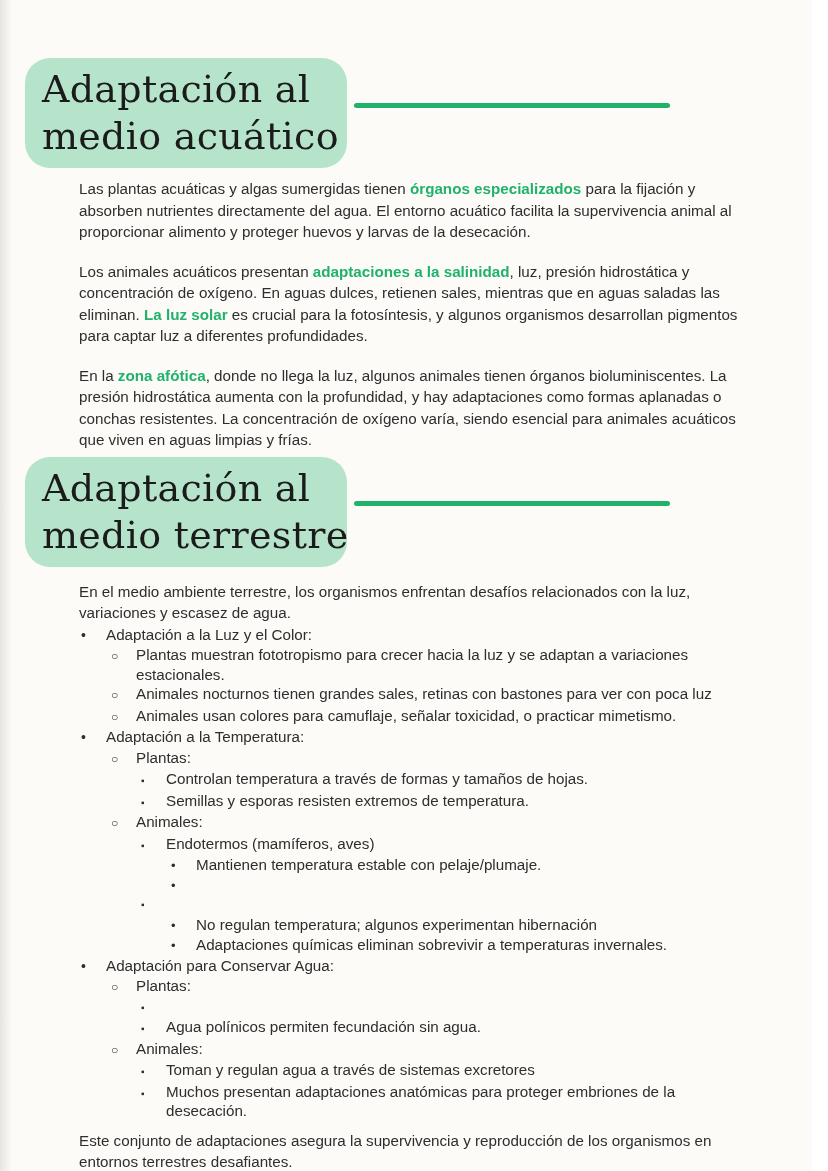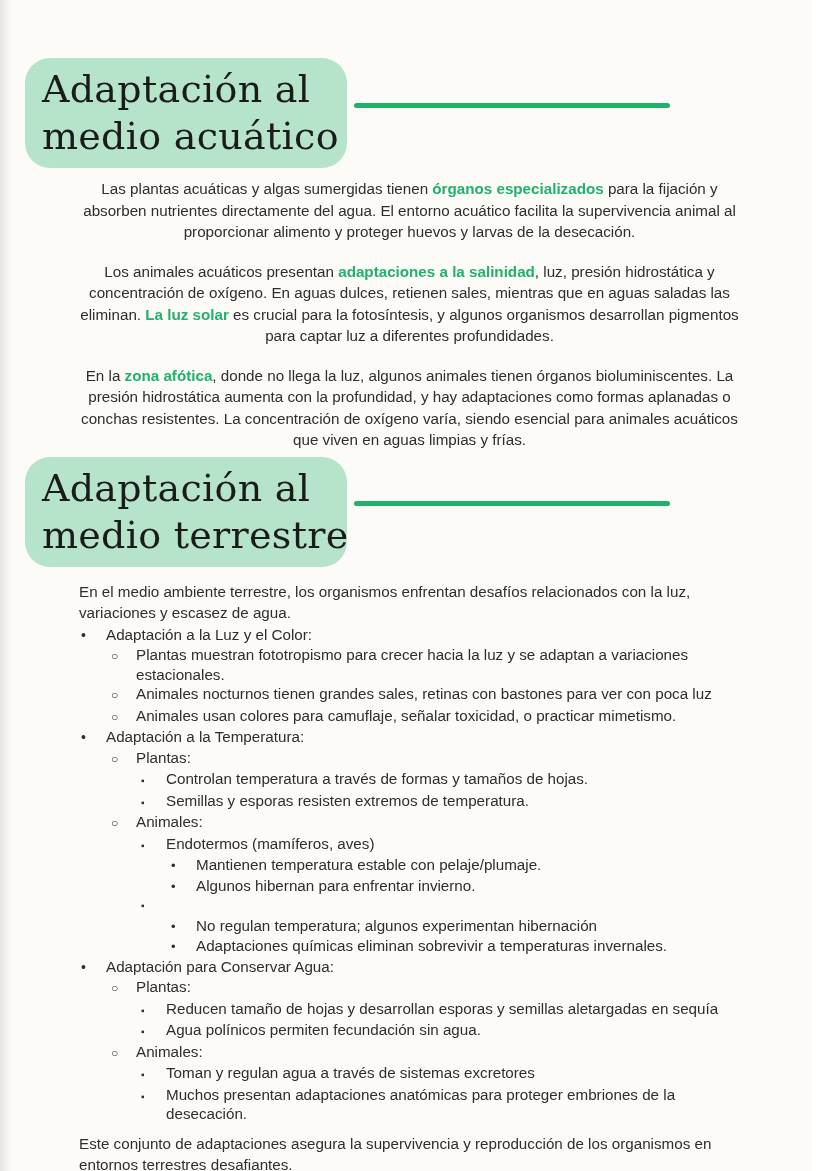--- a/index.html
+++ b/index.html
@@ -61,21 +61,20 @@
     margin-left:79px;
     margin-right:72px;
     color:var(--body-ink);
     font-size:15.2px;
   }
   .content.aquatic{margin-top:10px;}
   .content.terrestrial{margin-top:14px;}
   .para{
     line-height:21.5px;
     margin-bottom:18px;
-    text-align:center;
   }
   .para:last-child{margin-bottom:0;}
   .hl{
     color:var(--accent);
     font-weight:700;
   }
   .intro{
     line-height:21.5px;
     margin-bottom:1px;
   }
@@ -195,21 +194,20 @@
                     <ul class="notes nested">
                       <li class="note-item">
                         <div class="li-row">
                           <span class="marker m-3">•</span>
                           <span class="li-text">Mantienen temperatura estable con pelaje/plumaje.</span>
                         </div>
                       </li>
                       <li class="note-item">
                         <div class="li-row">
                           <span class="marker m-3">•</span>
-                          <span class="li-text">Algunos hibernan para enfrentar invierno.</span>
                         </div>
                       </li>
                     </ul>
                   </li>
                   <li class="note-item">
                     <div class="li-row">
                       <span class="marker m-2">▪</span>
                     </div>
                     <ul class="notes nested">
                       <li class="note-item">
@@ -238,21 +236,20 @@
             <ul class="notes nested">
               <li class="note-item">
                 <div class="li-row">
                   <span class="marker m-1">○</span>
                   <span class="li-text">Plantas:</span>
                 </div>
                 <ul class="notes nested">
                   <li class="note-item">
                     <div class="li-row">
                       <span class="marker m-2">▪</span>
-                      <span class="li-text">Reducen tamaño de hojas y desarrollan esporas y semillas aletargadas en sequía</span>
                     </div>
                   </li>
                   <li class="note-item">
                     <div class="li-row">
                       <span class="marker m-2">▪</span>
                       <span class="li-text">Agua polínicos permiten fecundación sin agua.</span>
                     </div>
                   </li>
                 </ul>
               </li>

